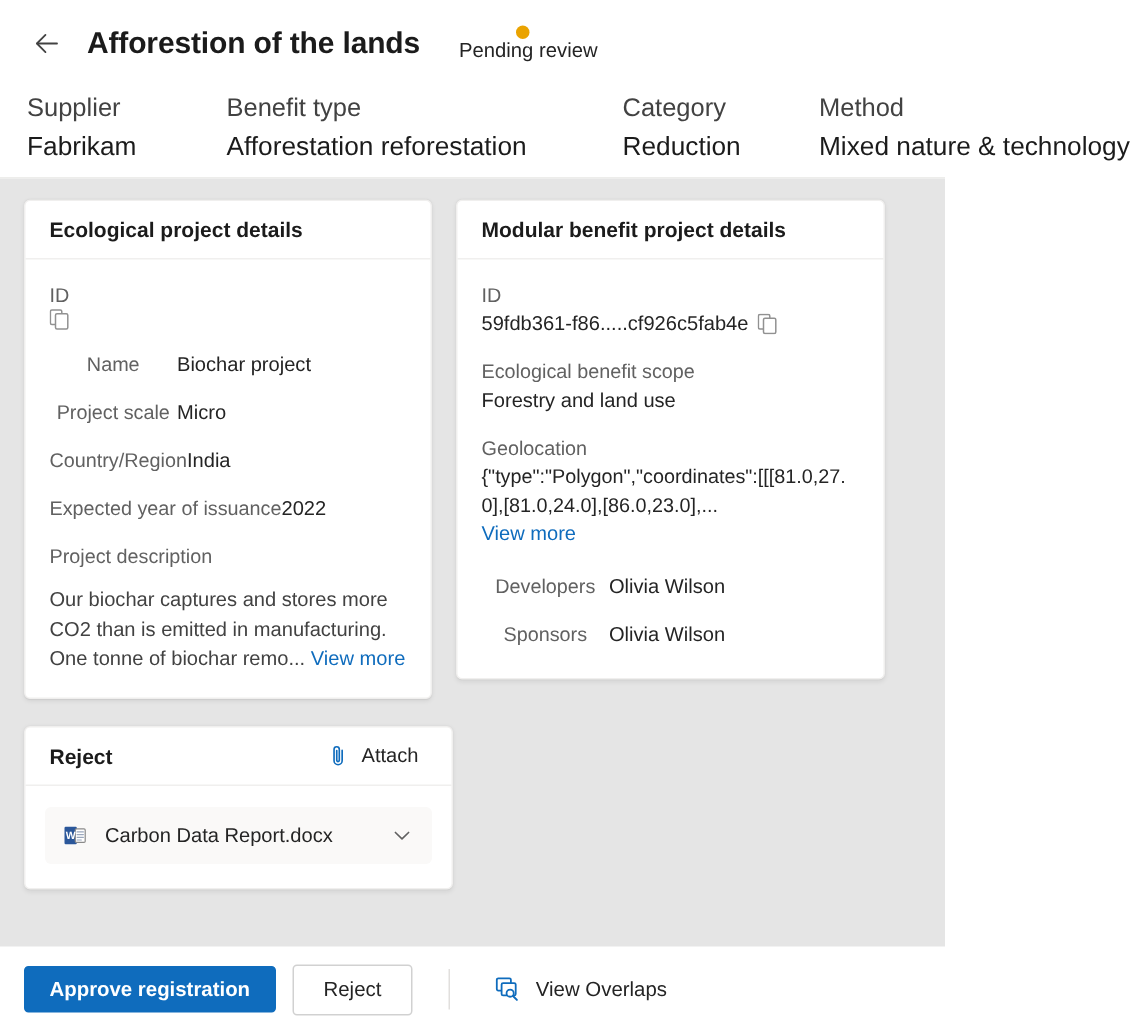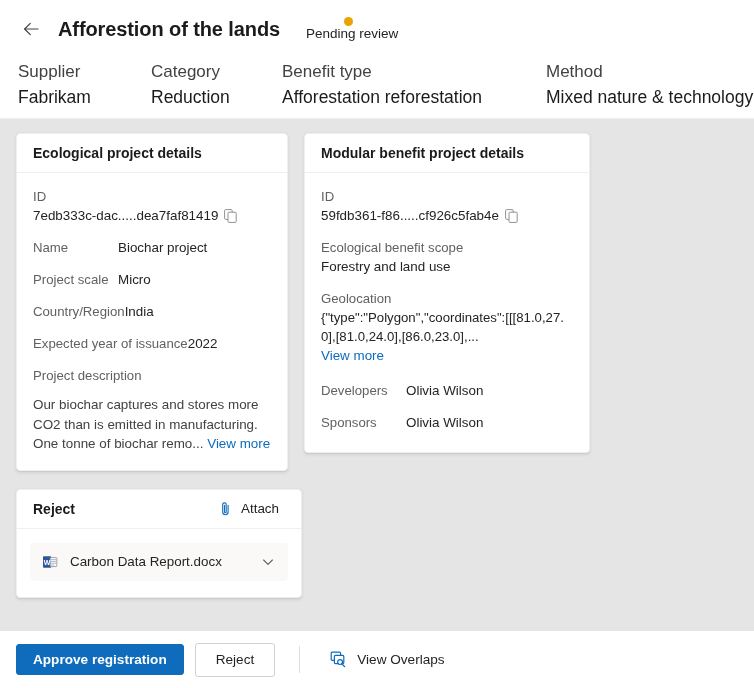--- a/index.html
+++ b/index.html
@@ -9,21 +9,21 @@
   body {
     width: 754px;
     height: 688px;
     background: #ffffff;
     font-family: "Liberation Sans", sans-serif;
     color: #242424;
     overflow: hidden;
     position: relative;
   }
   .page {
-    width: 754px;
+    width: 630px;
     height: 688px;
     display: flex;
     flex-direction: column;
     position: relative;
   }
 
   
   .header {
     background: #ffffff;
     padding: 0 16px;
@@ -157,20 +157,21 @@
     line-height: 19px;
   }
   
   .field-stacked .field-value { display: block; }
 
   
   .field-inline {
     display: flex;
     align-items: baseline;
     margin-bottom: 13px;
+    text-align: center;
   }
   .field-inline .field-label {
     min-width: 85px;
     flex: 0 0 auto;
   }
   .field-inline .field-label.wide { min-width: 0; }
 
   .id-line {
     display: flex;
     align-items: center;
@@ -322,27 +323,27 @@
         <span class="status-dot"></span>
         <span class="status-text">Pending review</span>
       </div>
     </div>
 
     <div class="meta-row">
       <div class="meta-col" style="width:133px">
         <div class="meta-label">Supplier</div>
         <div class="meta-value">Fabrikam</div>
       </div>
+      <div class="meta-col" style="width:264px">
+        <div class="meta-label">Benefit type</div>
+        <div class="meta-value">Afforestation reforestation</div>
+      </div>
       <div class="meta-col" style="width:131px">
         <div class="meta-label">Category</div>
         <div class="meta-value">Reduction</div>
-      </div>
-      <div class="meta-col" style="width:264px">
-        <div class="meta-label">Benefit type</div>
-        <div class="meta-value">Afforestation reforestation</div>
       </div>
       <div class="meta-col">
         <div class="meta-label">Method</div>
         <div class="meta-value">Mixed nature &amp; technology</div>
       </div>
     </div>
   </div>
 
   <div class="content">
 
@@ -350,21 +351,20 @@
 
       <div class="card card-left">
         <div class="card-header">
           <span class="card-title">Ecological project details</span>
         </div>
         <div class="card-body">
 
           <div class="field-block field-stacked">
             <div class="field-label">ID</div>
             <div class="id-line">
-              <span class="field-value">7edb333c-dac.....dea7faf81419</span>
               <span class="copy-icon">
                 <svg width="13" height="14" viewBox="0 0 13 14" fill="none">
                   <rect x="0.6" y="0.6" width="7.6" height="9.8" rx="1" stroke="#919191" stroke-width="1" fill="#ffffff"></rect>
                   <rect x="4.0" y="3.2" width="8.2" height="10.2" rx="1" stroke="#919191" stroke-width="1" fill="#ffffff"></rect>
                 </svg>
               </span>
             </div>
           </div>
 
           <div class="field-inline">

